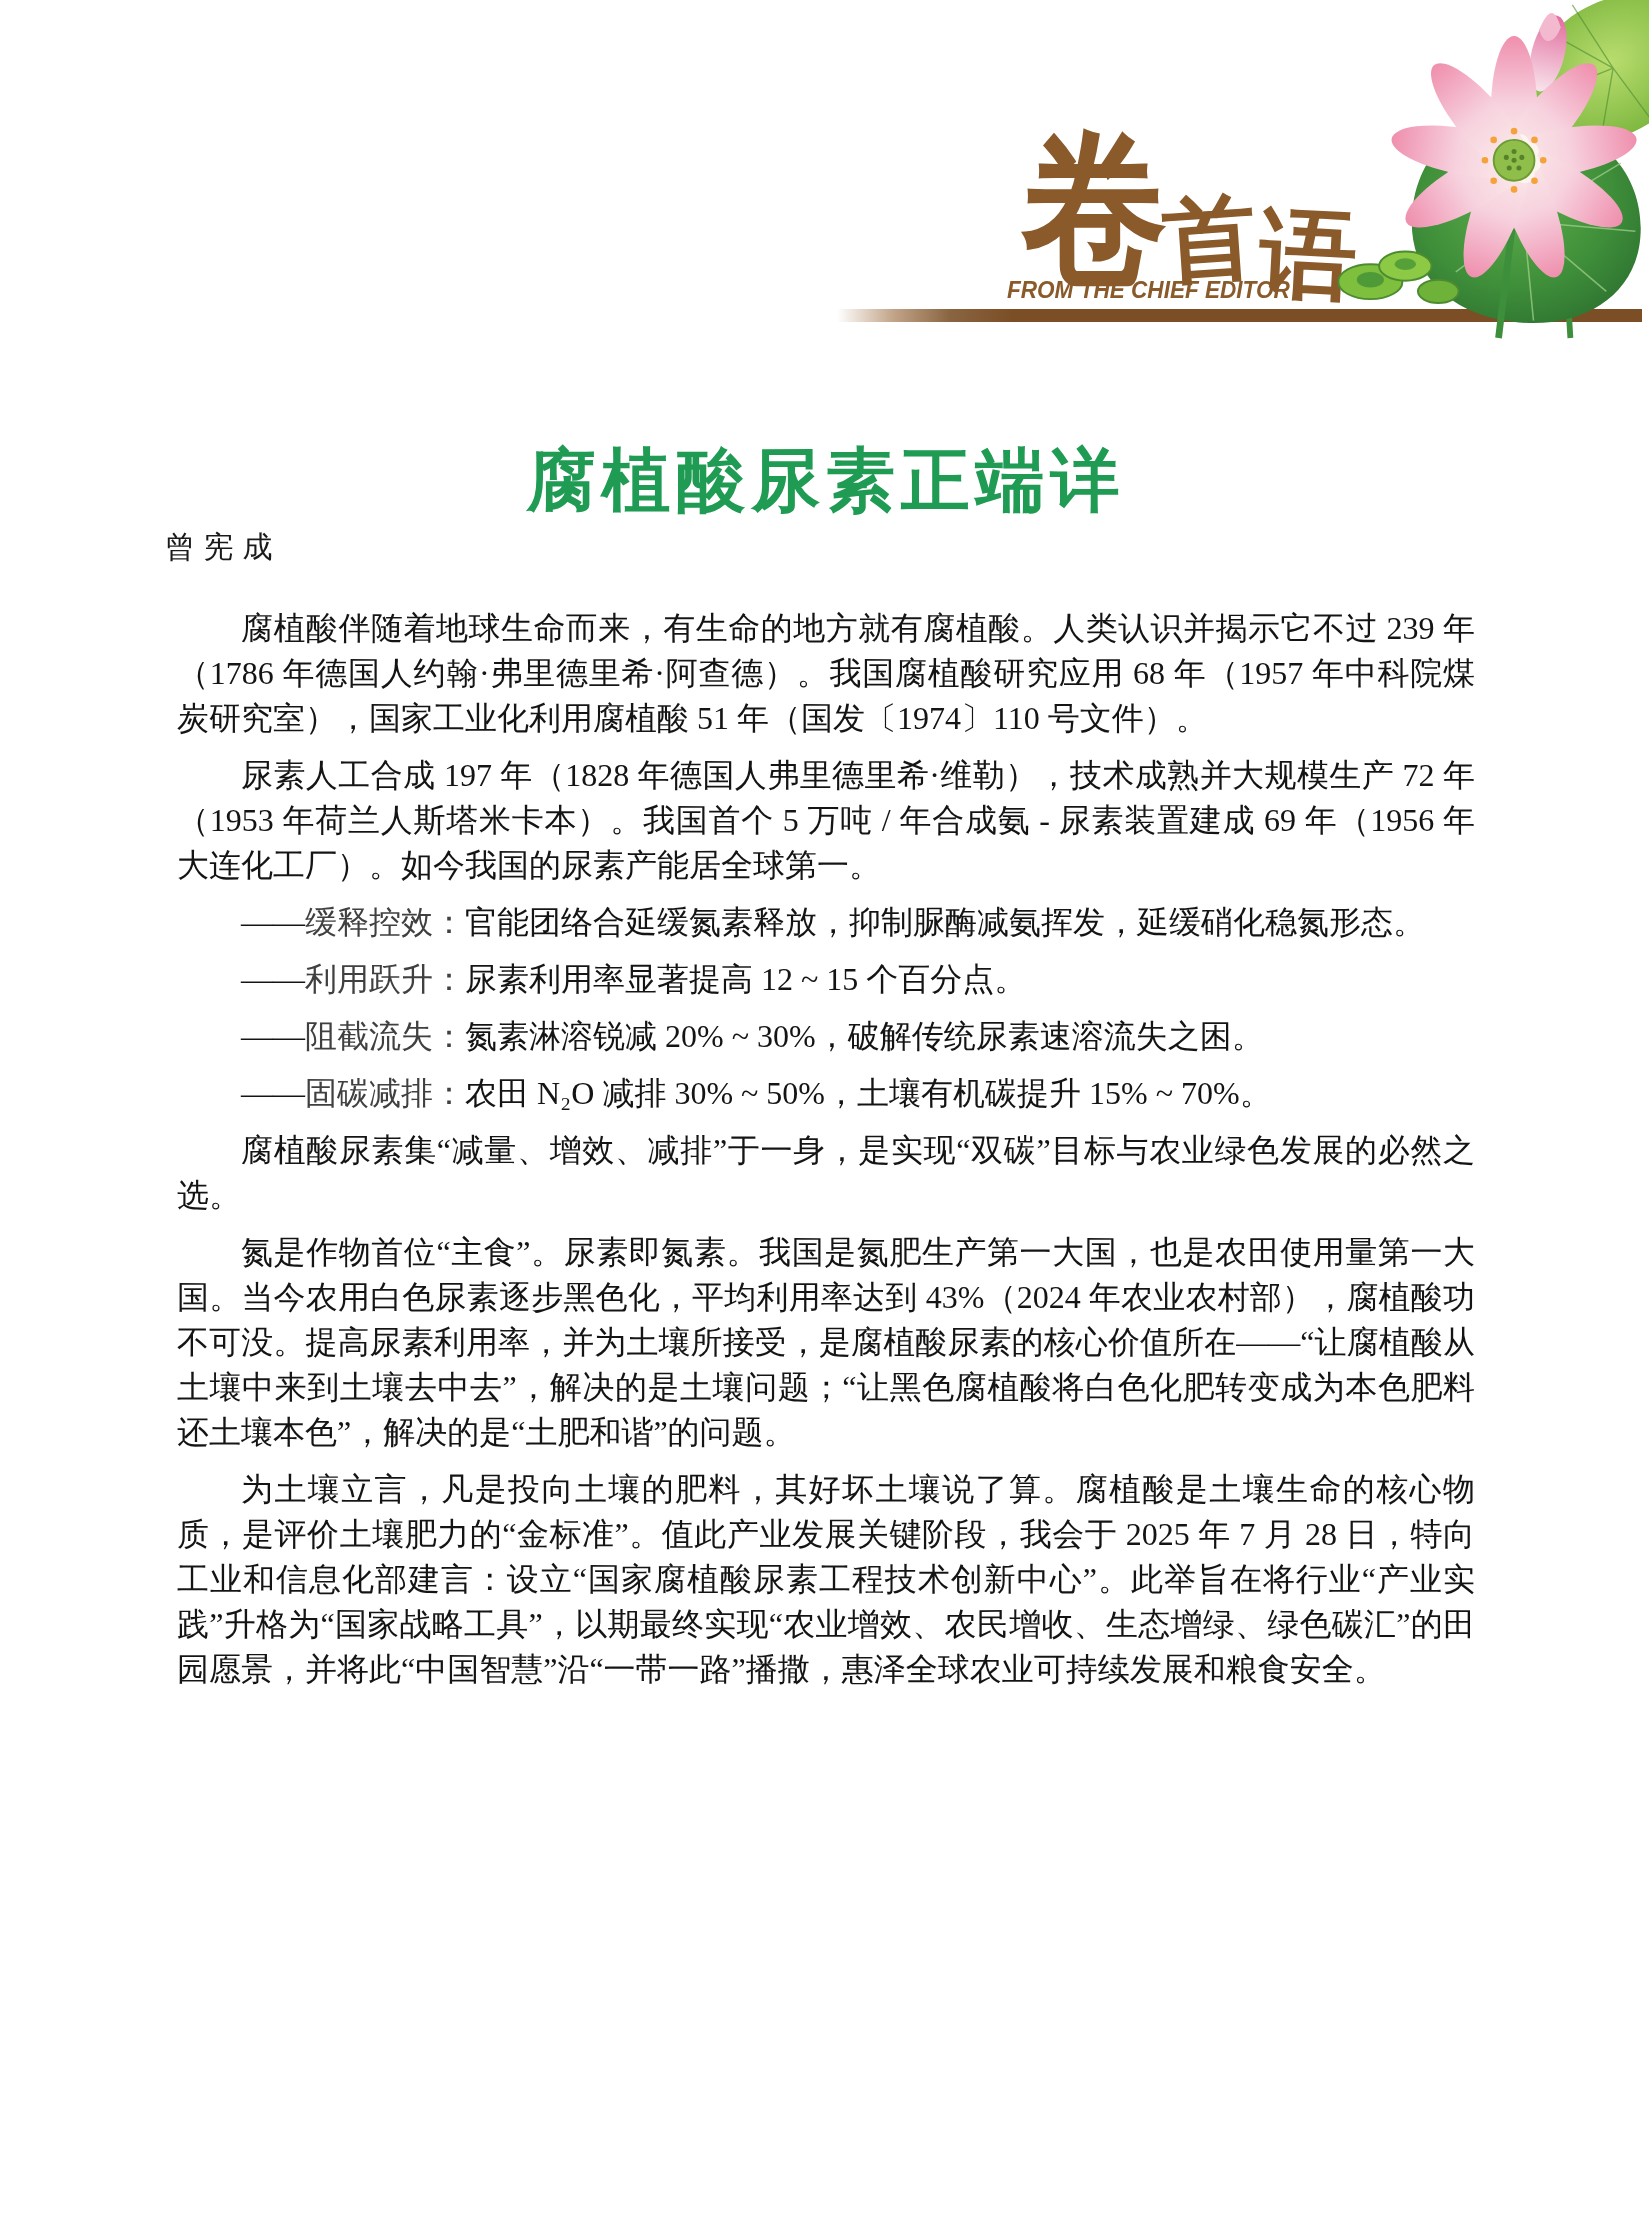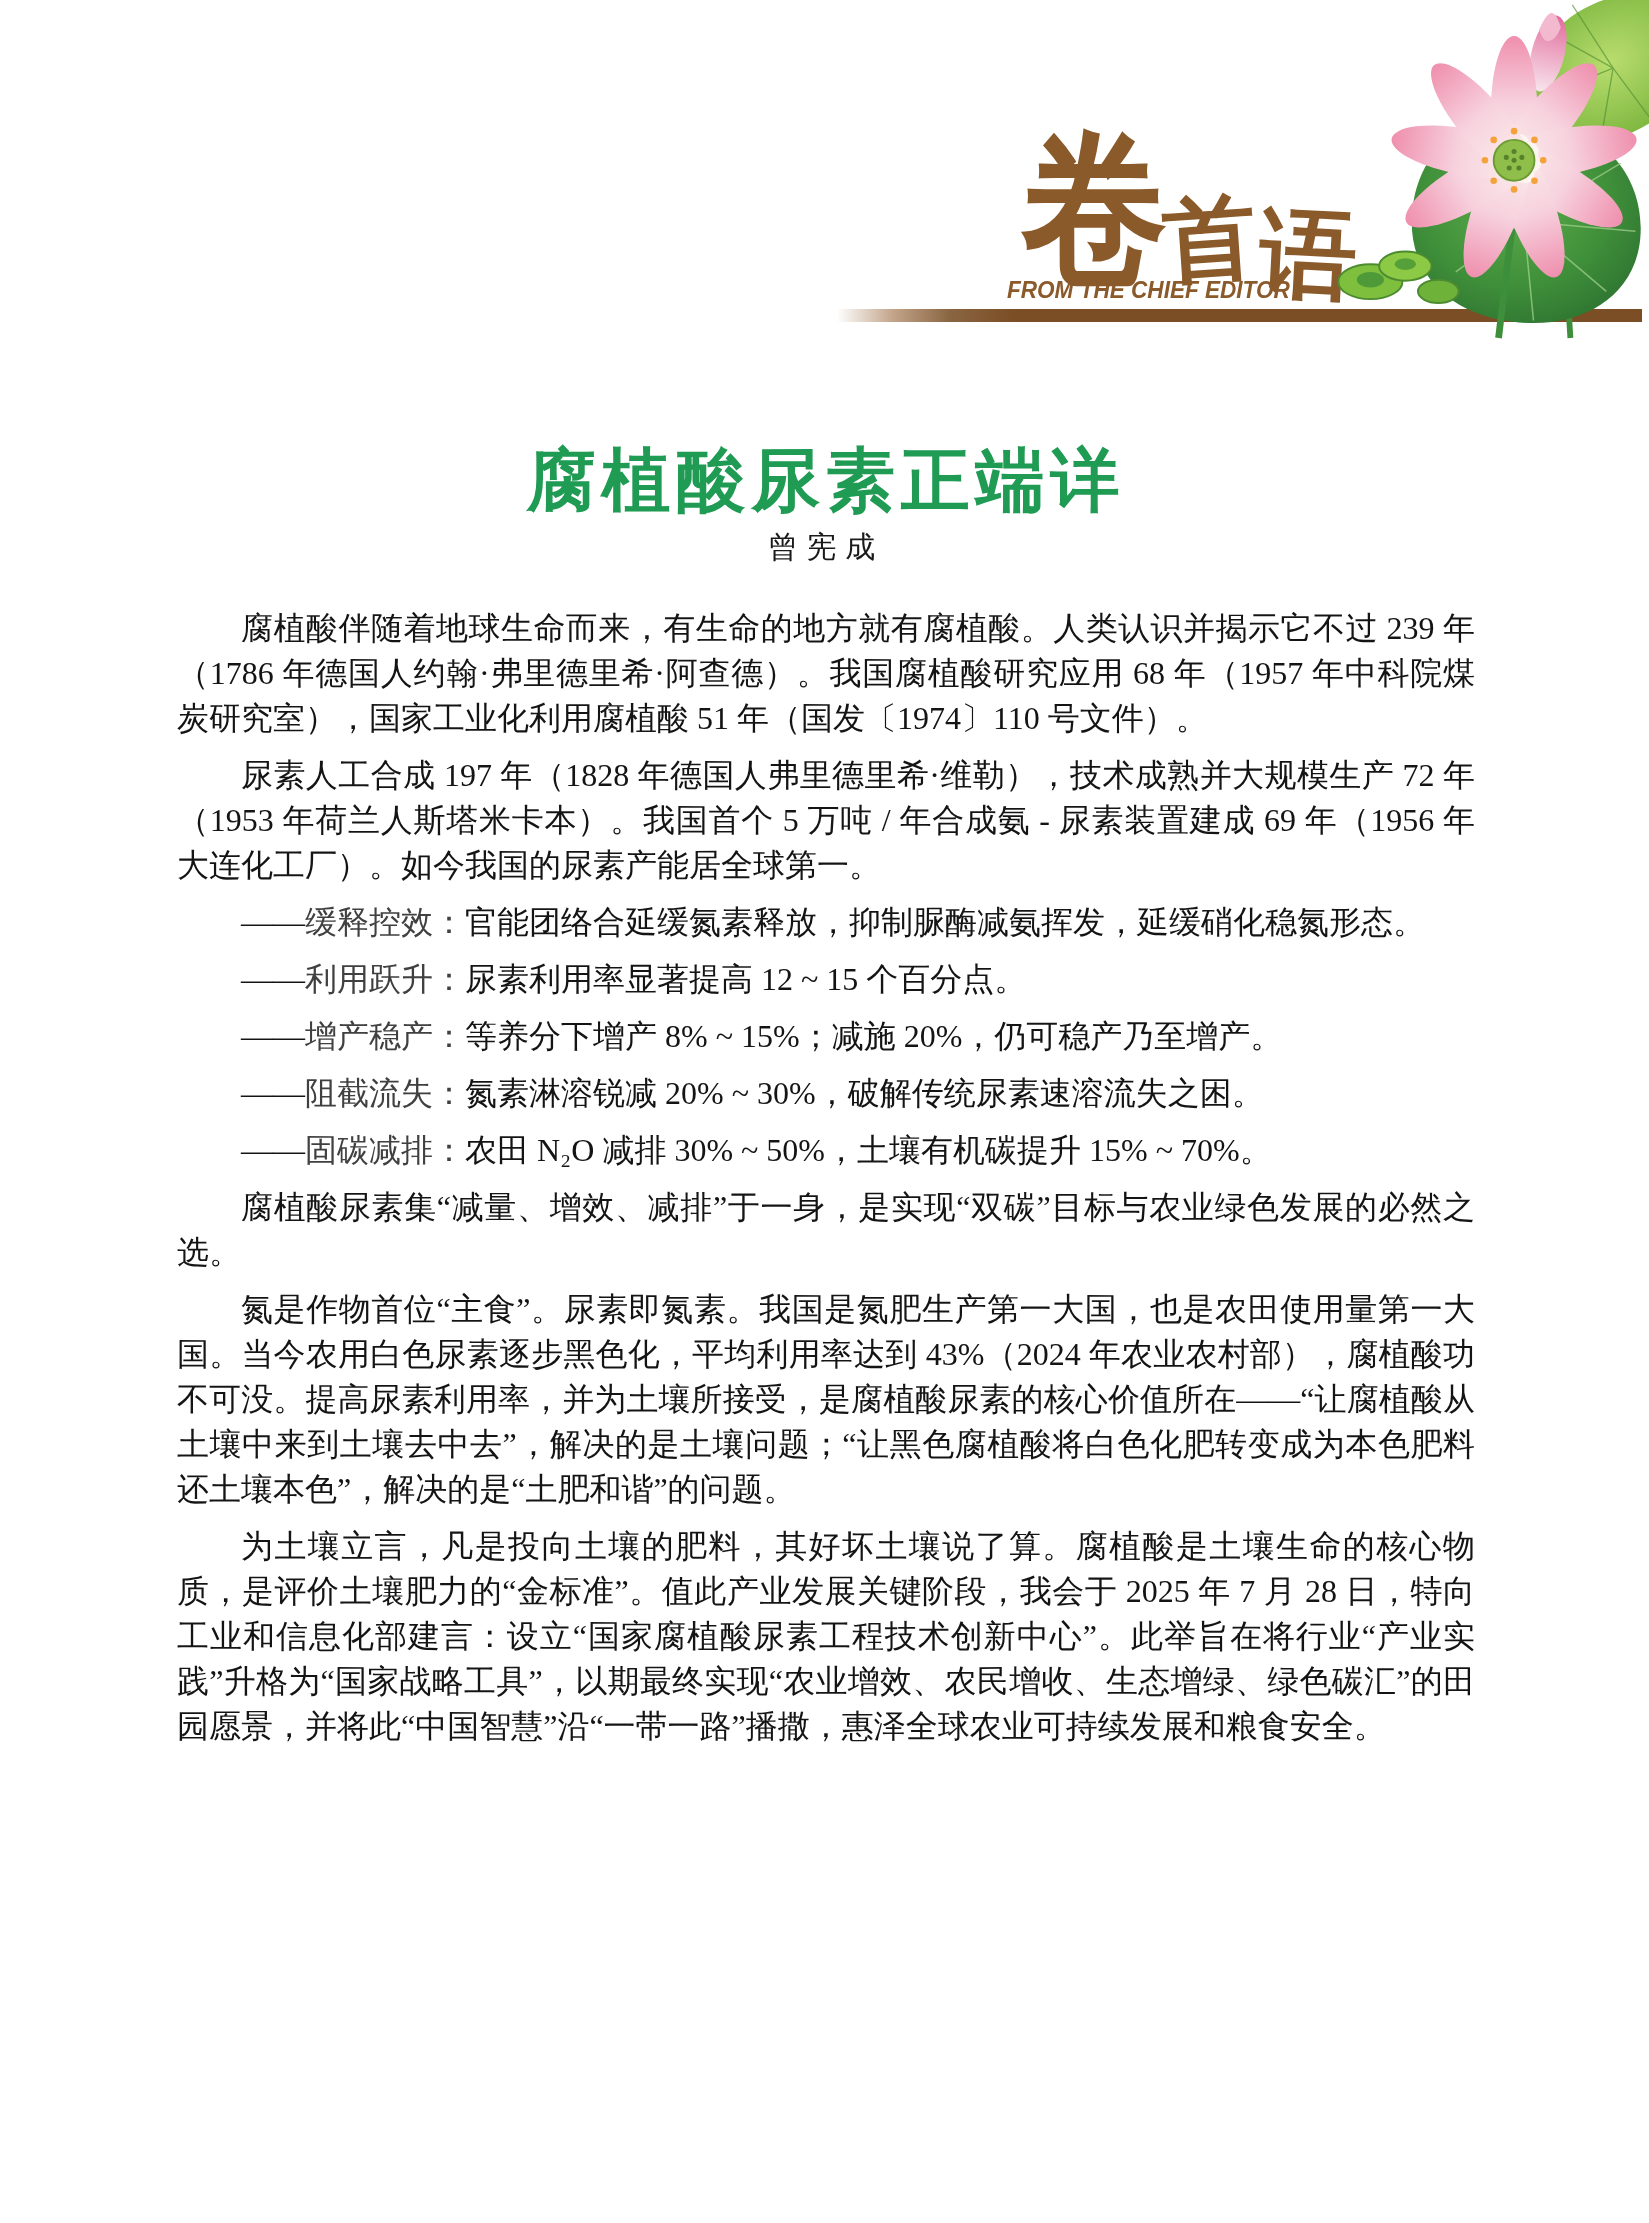--- a/index.html
+++ b/index.html
@@ -47,21 +47,21 @@
     text-align:center;
     font-family:"Liberation Sans","DejaVu Sans",sans-serif;
     font-weight:bold;
     font-size:69px;
     letter-spacing:5.8px;
     color:#1f9b54;
     white-space:nowrap;
   }
   .article-author{
     position:absolute;left:165px;top:527px;width:1322px;
-    text-align:center;
+    text-align:left;
     font-size:30px;
     letter-spacing:8.7px;
     color:#1a1a1a;
   }
   .article-body{
     position:absolute;left:165px;top:594px;width:1322px;
     font-size:32px;
     line-height:45px;
     text-align:justify;
     color:#141414;
@@ -182,21 +182,20 @@
 
   <div class="article-title">腐植酸尿素正端详</div>
   <div class="article-author">曾宪成</div>
 
   <div class="article-body">
     <p>腐植酸伴随着地球生命而来，有生命的地方就有腐植酸。人类认识并揭示它不过 239 年（1786 年德国人约翰·弗里德里希·阿查德）。我国腐植酸研究应用 68 年（1957 年中科院煤炭研究室），国家工业化利用腐植酸 51 年（国发〔1974〕110 号文件）。</p>
     <p>尿素人工合成 197 年（1828 年德国人弗里德里希·维勒），技术成熟并大规模生产 72 年（1953 年荷兰人斯塔米卡本）。我国首个 5 万吨 / 年合成氨 - 尿素装置建成 69 年（1956 年大连化工厂）。如今我国的尿素产能居全球第一。</p>
 
     <p class="bullet"><span class="dash">——</span><span class="term">缓释控效：</span><span>官能团络合延缓氮素释放，抑制脲酶减氨挥发，延缓硝化稳氮形态。</span></p>
     <p class="bullet"><span class="dash">——</span><span class="term">利用跃升：</span><span>尿素利用率显著提高 12 ~ 15 个百分点。</span></p>
-    <p class="bullet"><span class="dash">——</span><span class="term">增产稳产：</span><span>等养分下增产 8% ~ 15%；减施 20%，仍可稳产乃至增产。</span></p>
     <p class="bullet"><span class="dash">——</span><span class="term">阻截流失：</span><span>氮素淋溶锐减 20% ~ 30%，破解传统尿素速溶流失之困。</span></p>
     <p class="bullet"><span class="dash">——</span><span class="term">固碳减排：</span><span>农田 N₂O 减排 30% ~ 50%，土壤有机碳提升 15% ~ 70%。</span></p>
 
     <p>腐植酸尿素集“减量、增效、减排”于一身，是实现“双碳”目标与农业绿色发展的必然之选。</p>
     <p>氮是作物首位“主食”。尿素即氮素。我国是氮肥生产第一大国，也是农田使用量第一大国。当今农用白色尿素逐步黑色化，平均利用率达到 43%（2024 年农业农村部），腐植酸功不可没。提高尿素利用率，并为土壤所接受，是腐植酸尿素的核心价值所在——“让腐植酸从土壤中来到土壤去中去”，解决的是土壤问题；“让黑色腐植酸将白色化肥转变成为本色肥料还土壤本色”，解决的是“土肥和谐”的问题。</p>
     <p>为土壤立言，凡是投向土壤的肥料，其好坏土壤说了算。腐植酸是土壤生命的核心物质，是评价土壤肥力的“金标准”。值此产业发展关键阶段，我会于 2025 年 7 月 28 日，特向工业和信息化部建言：设立“国家腐植酸尿素工程技术创新中心”。此举旨在将行业“产业实践”升格为“国家战略工具”，以期最终实现“农业增效、农民增收、生态增绿、绿色碳汇”的田园愿景，并将此“中国智慧”沿“一带一路”播撒，惠泽全球农业可持续发展和粮食安全。</p>
   </div>
 
 </div>
 

